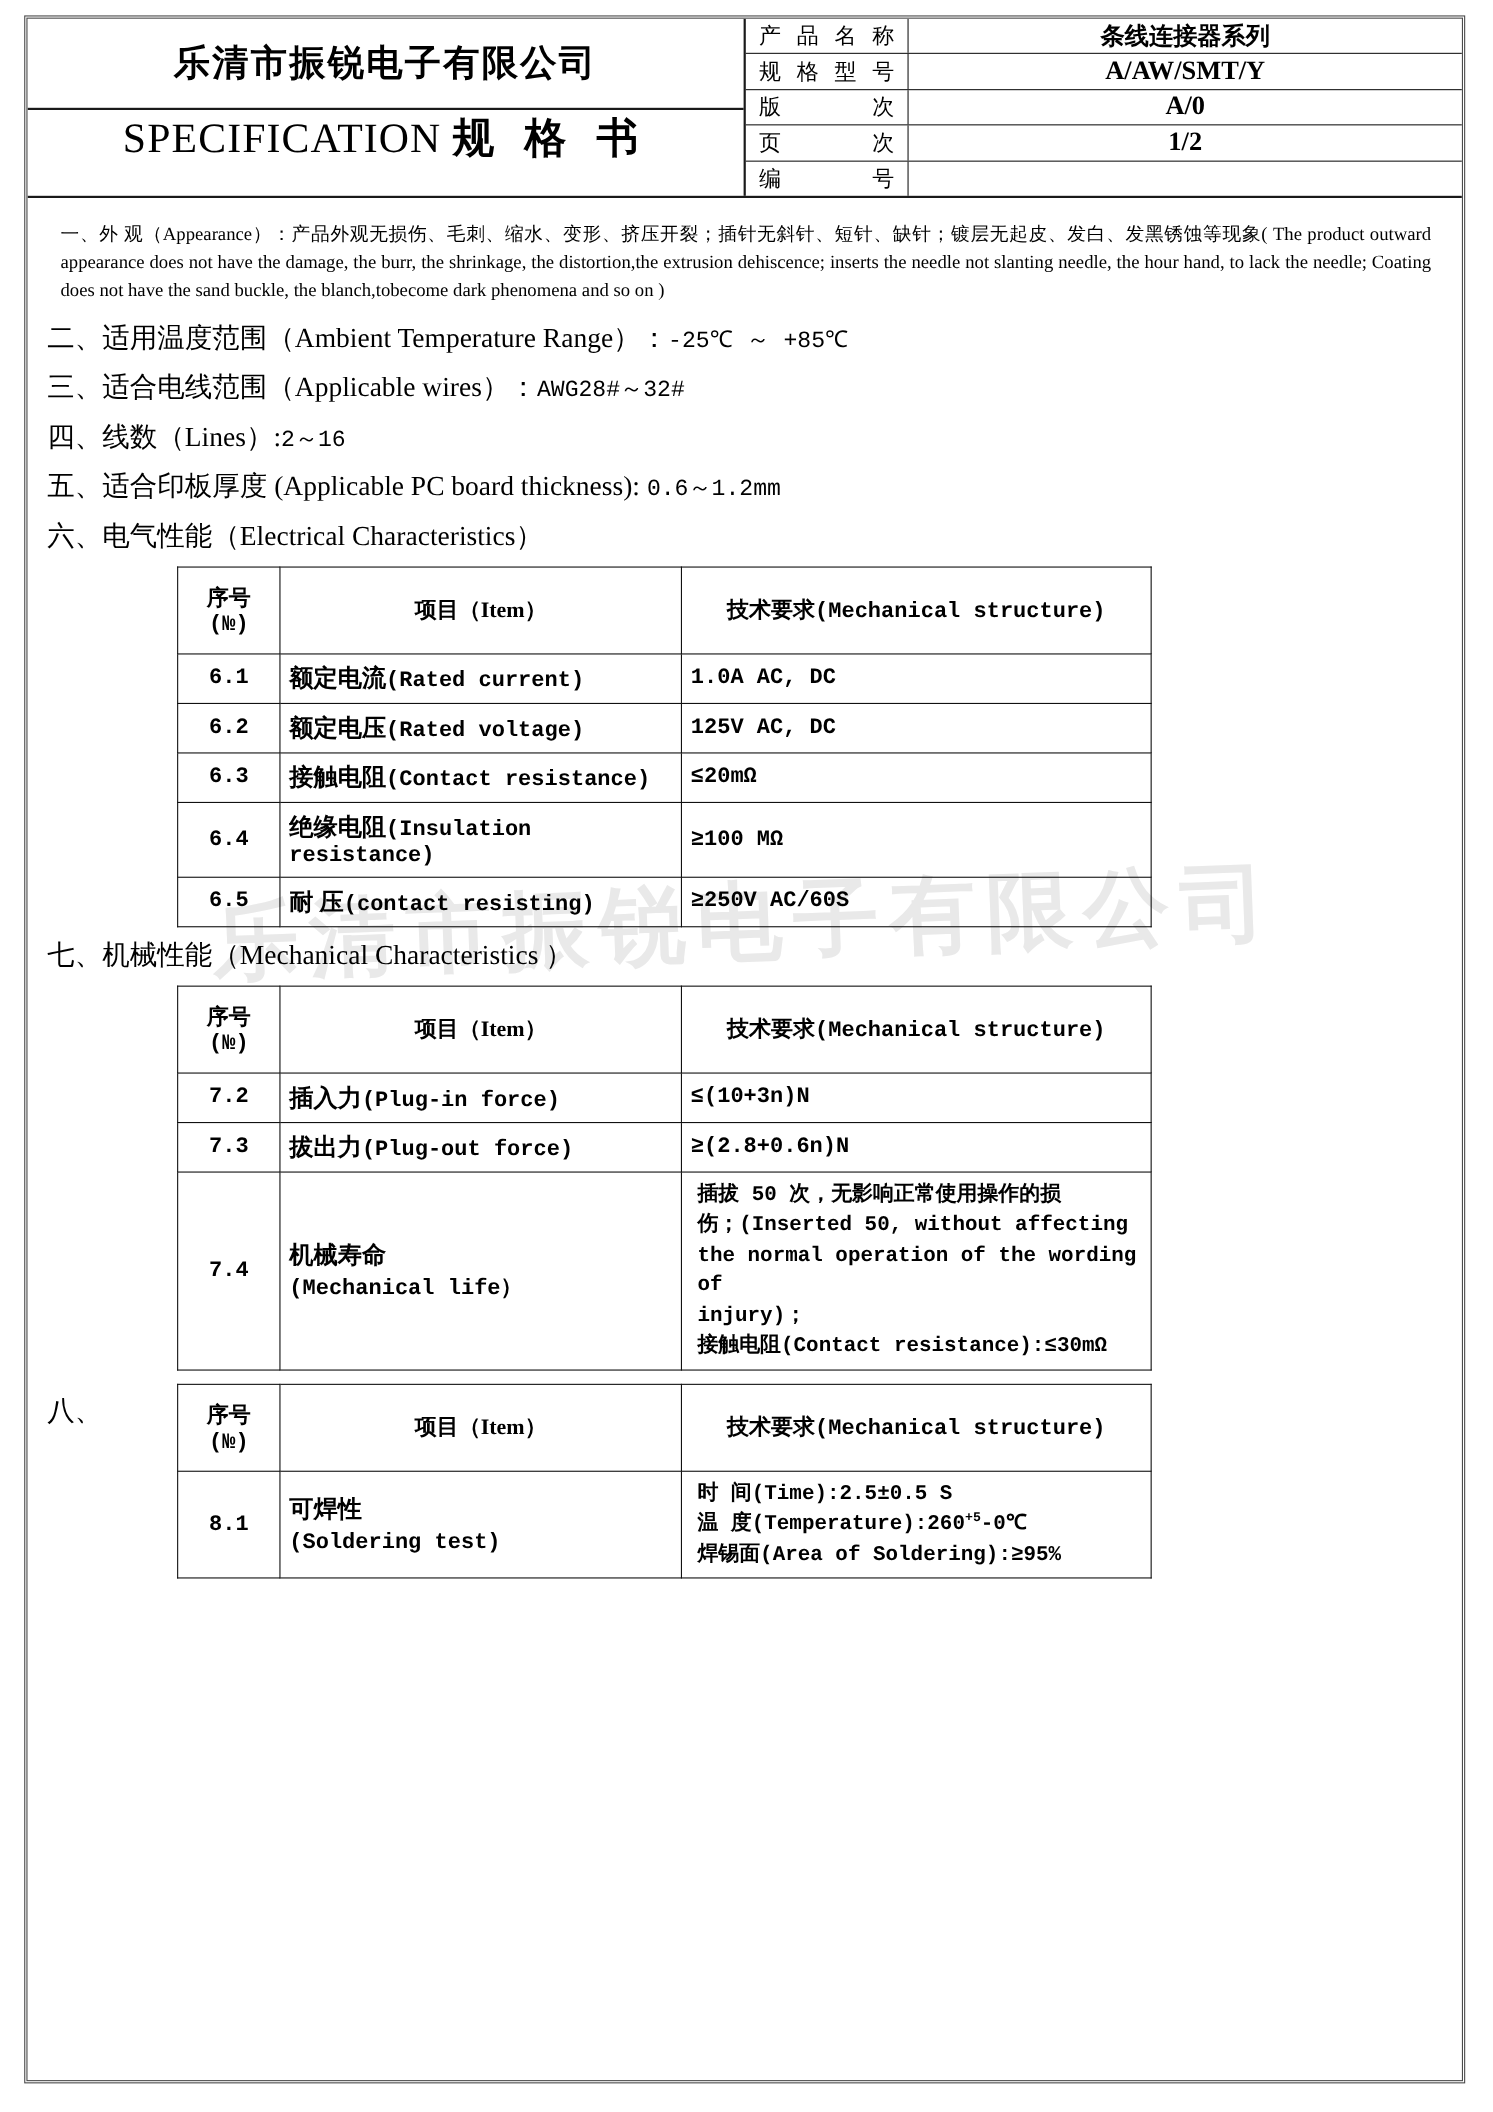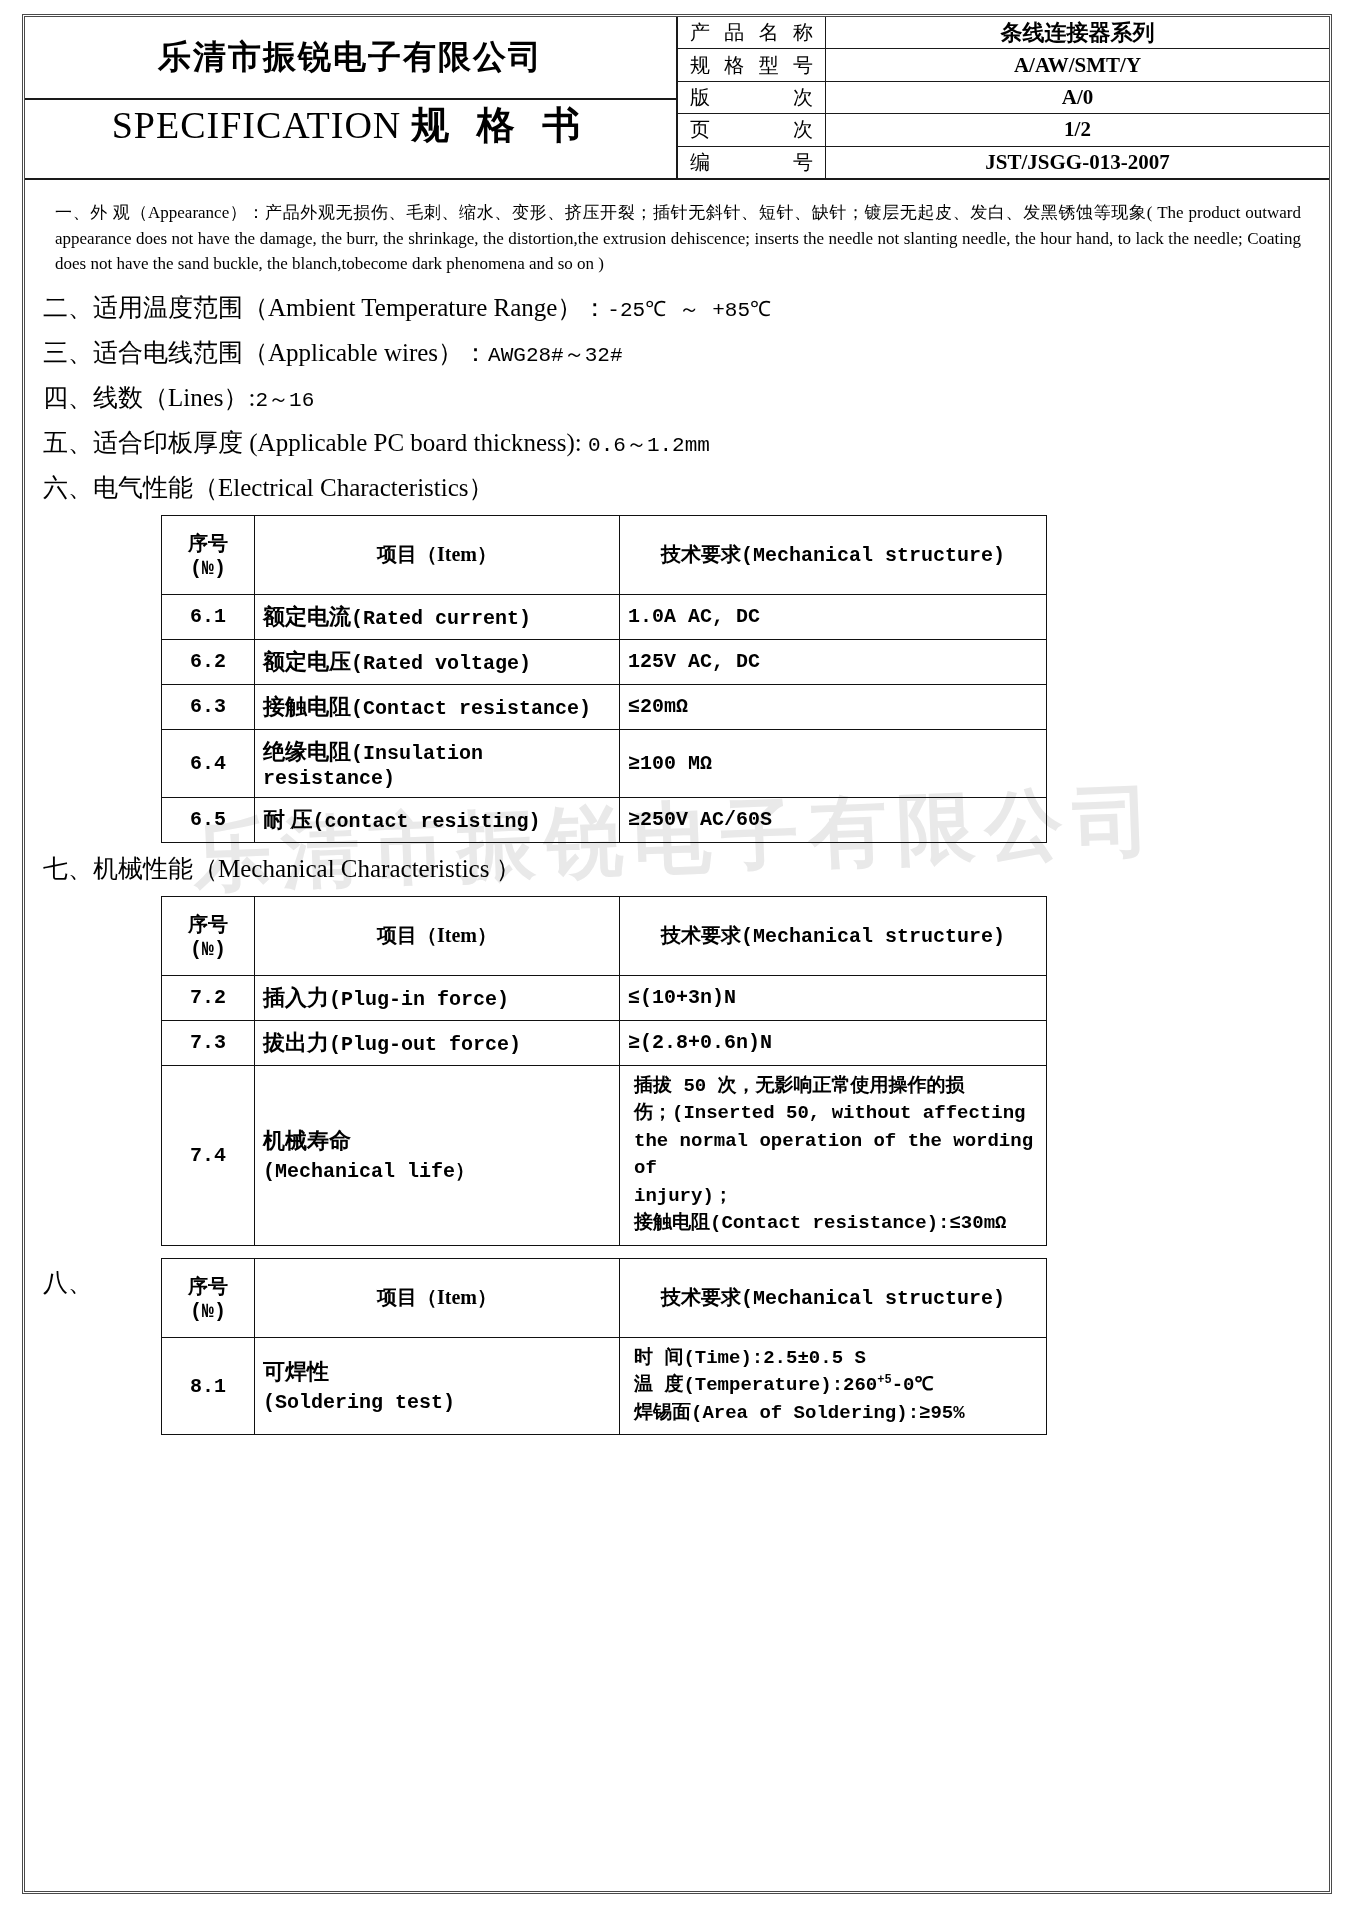--- a/index.html
+++ b/index.html
@@ -121,21 +121,21 @@
     padding: 0 12px;
     font-size: 20px;
     font-family: "Liberation Serif", "DejaVu Serif", serif;
   }
   .hlabel span { display: inline-block; }
   .hvalue {
     flex: 1;
     display: flex;
     align-items: center;
     justify-content: center;
-    font-size: 21px;
+    font-size: 24px;
     font-weight: bold;
     font-family: "Liberation Serif", "DejaVu Serif", serif;
   }
   .hvalue.cnv { font-size: 22px; }
 
   
   .body-wrap {
     padding: 8px 16px 0 18px;
   }
   .sec {
@@ -277,21 +277,20 @@
             <span>次</span>
           </div>
           <div class="hvalue">1/2</div>
         </div>
 
         <div class="hrow">
           <div class="hlabel">
             <span>编</span>
             <span>号</span>
           </div>
-          <div class="hvalue">JST/JSGG-013-2007</div>
         </div>
 
       </div>
     </div>
 
     <div class="body-wrap">
 
       <div class="para"><span>一、外      观（Appearance）：</span><span>产品外观无损伤、毛刺、缩水、变形、挤压开裂；插针无斜针、短针、缺针；镀层无起皮、发白、发黑锈蚀等现象</span><span>( The product outward appearance does not have the damage, the burr, the shrinkage, the distortion,the extrusion dehiscence; inserts the needle not slanting needle, the hour hand, to lack the needle; Coating does not have the sand buckle, the blanch,tobecome dark phenomena and so on )</span></div>
 
       <div class="sec"><span>二、适用温度范围（Ambient Temperature Range）：</span><span class="sm">-25℃ ～ +85℃</span></div>

